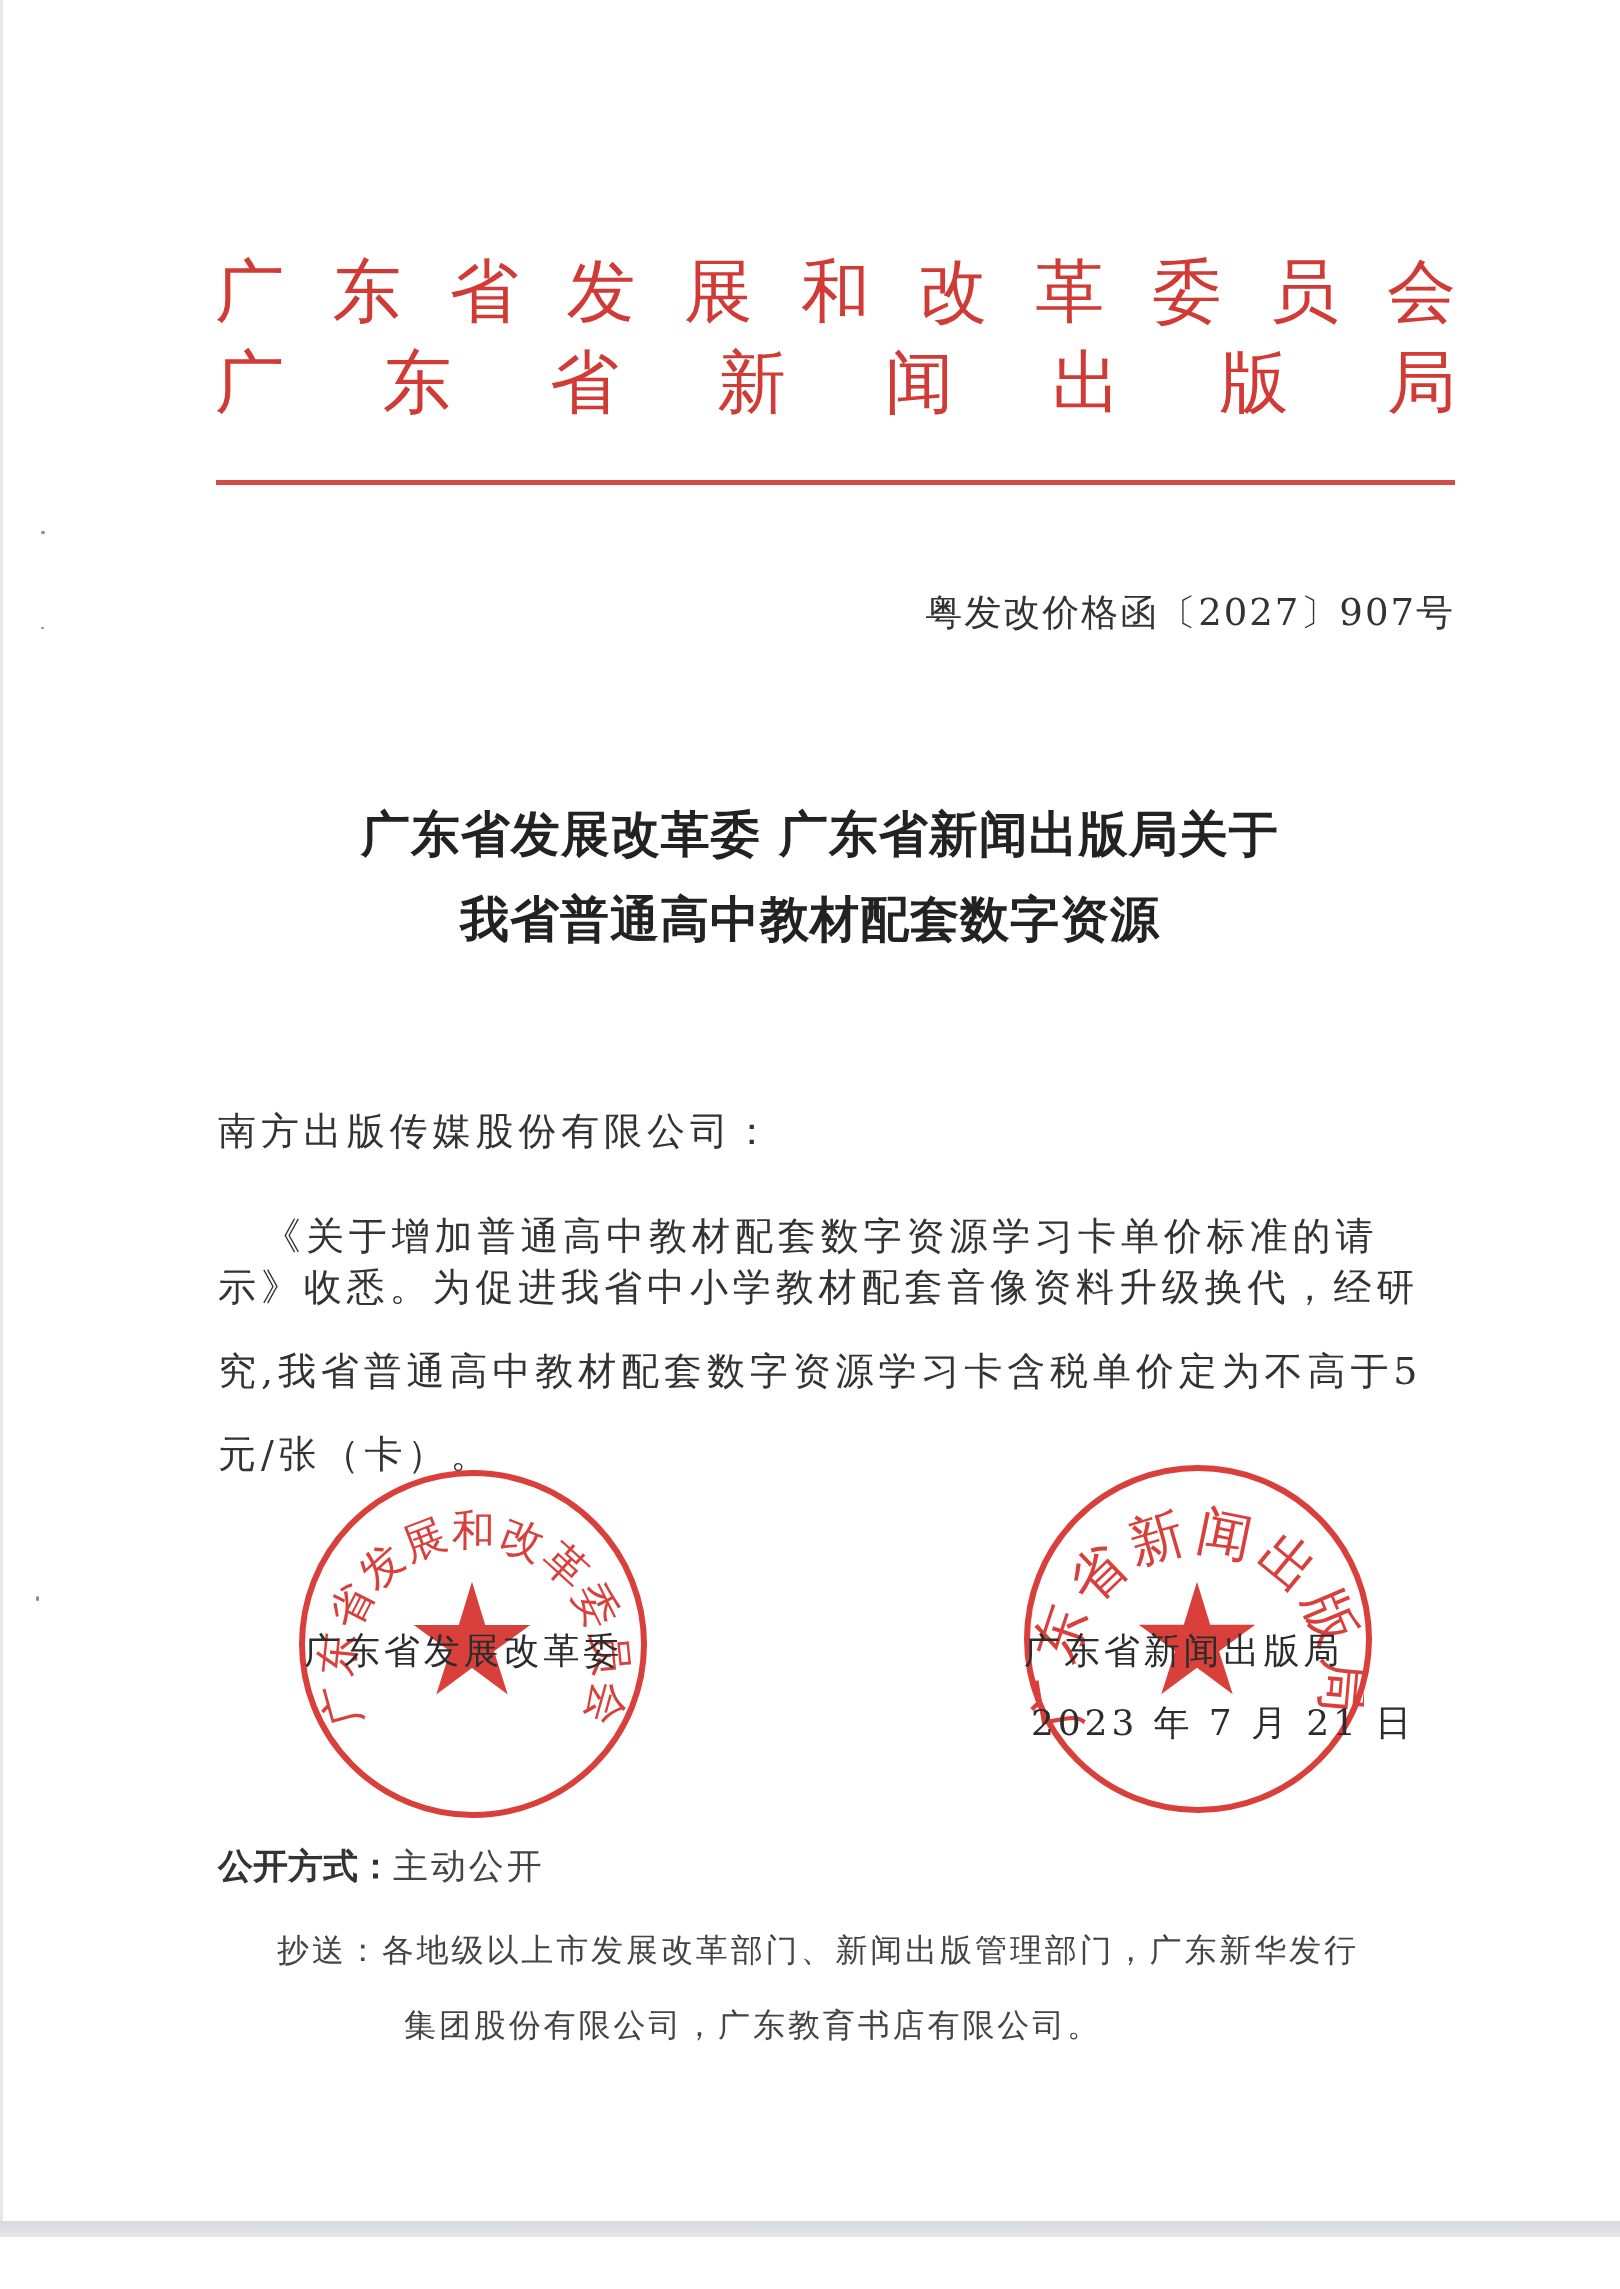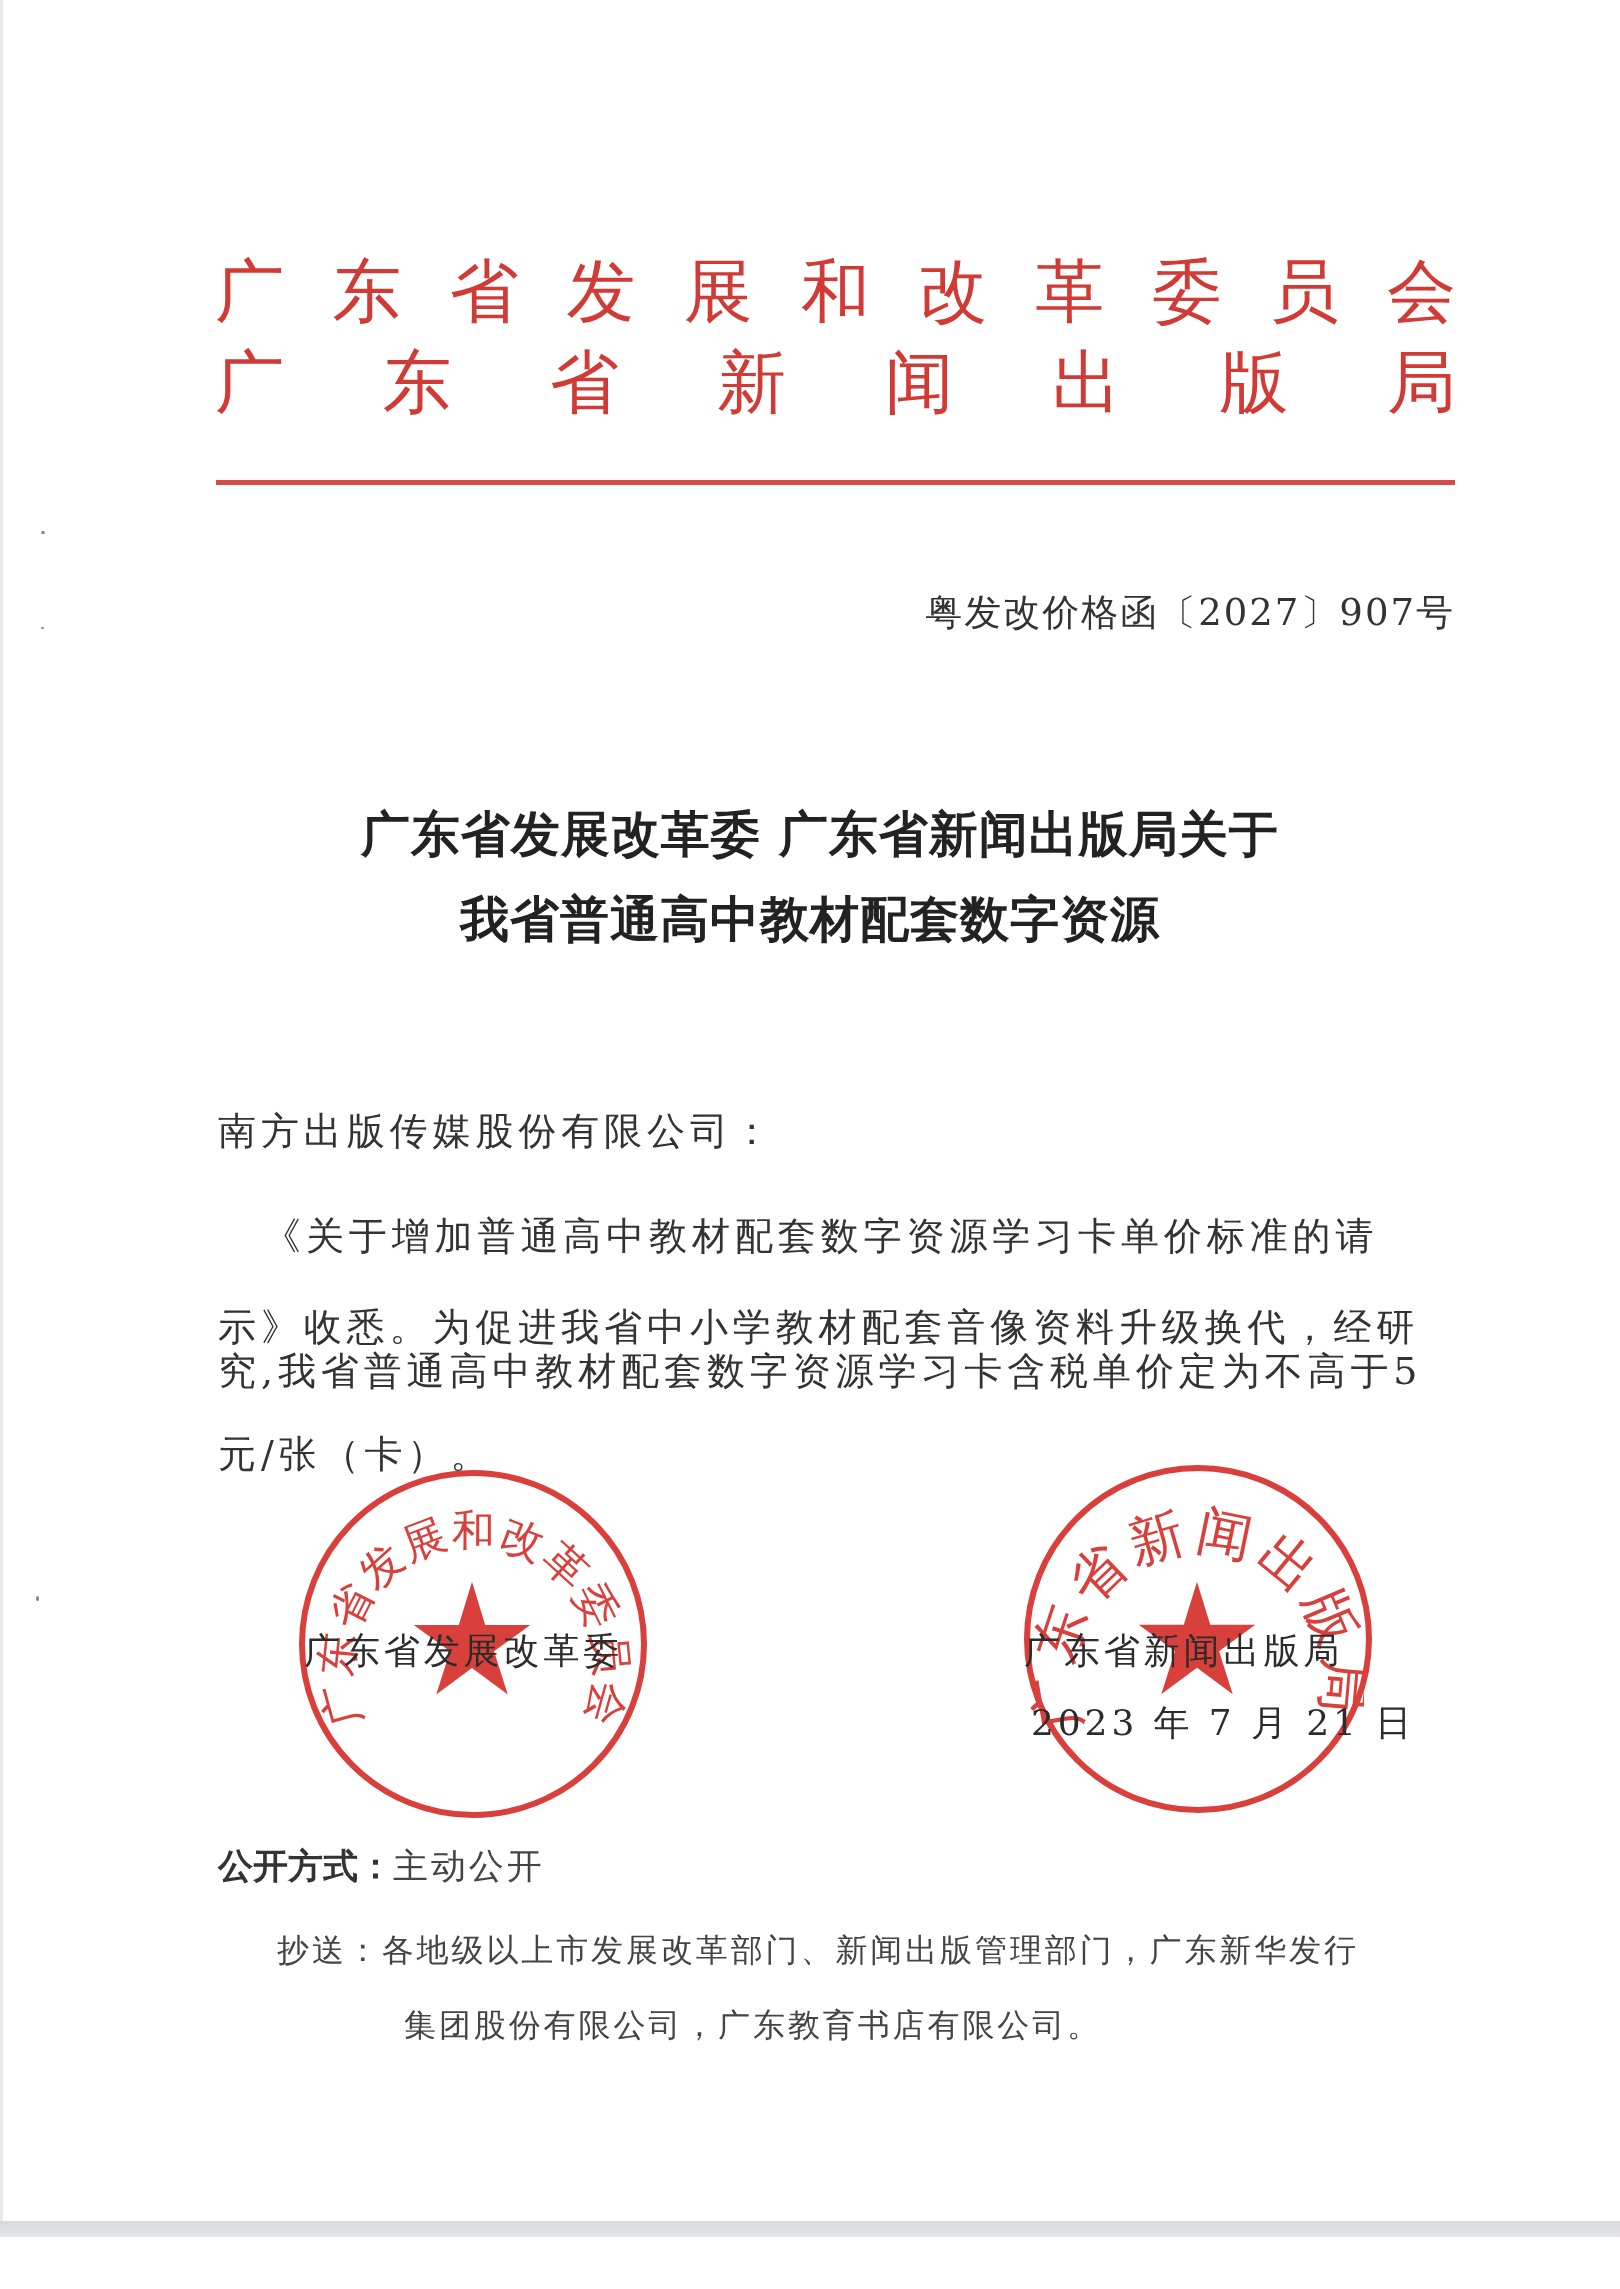--- a/index.html
+++ b/index.html
@@ -90,21 +90,21 @@
 
     .body-text {
       position: absolute;
       font-size: 38px;
       color: #333;
       letter-spacing: 4.9px;
       white-space: nowrap;
     }
     .addressee { left: 218px; top: 1106px; }
     .para1 { left: 263px; top: 1179px; margin-top: 32px; }
-    .para2 { left: 218px; top: 1262px; margin-top: 40px; }
+    .para2 { left: 218px; top: 1262px; }
     .para3 { left: 218px; top: 1346px; }
     .para4 { left: 218px; top: 1429px; }
 
     
     .seal {
       position: absolute;
       border: 6.9px solid #d9403b;
       border-radius: 50%;
       box-sizing: border-box;
     }

